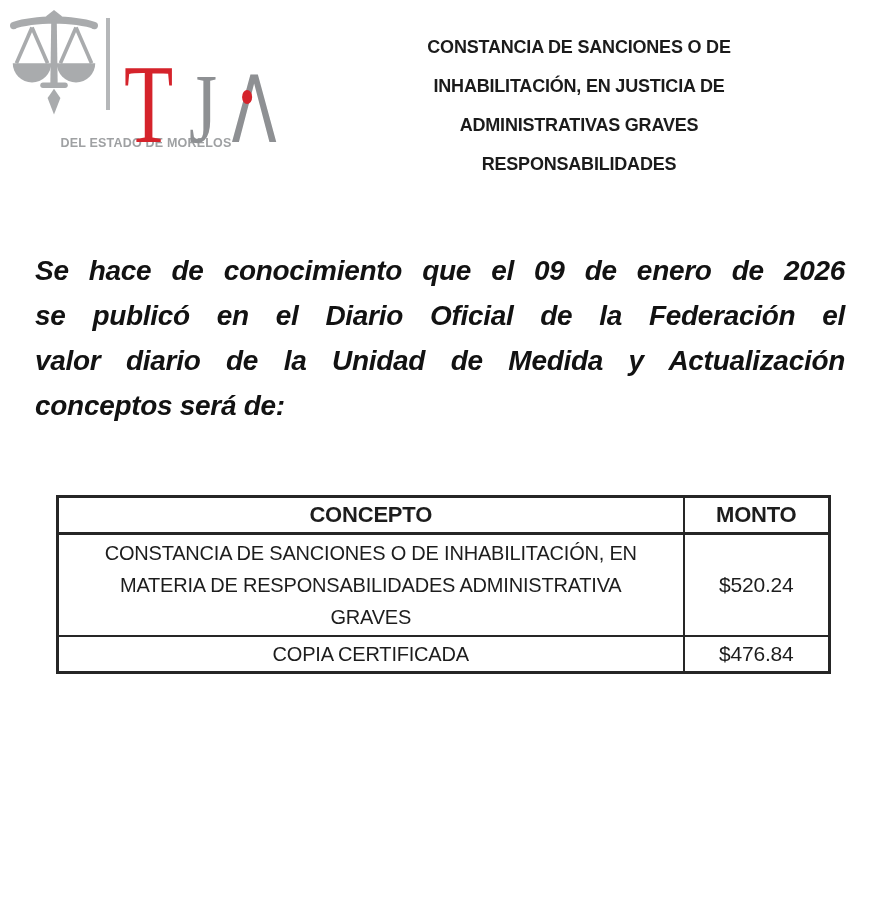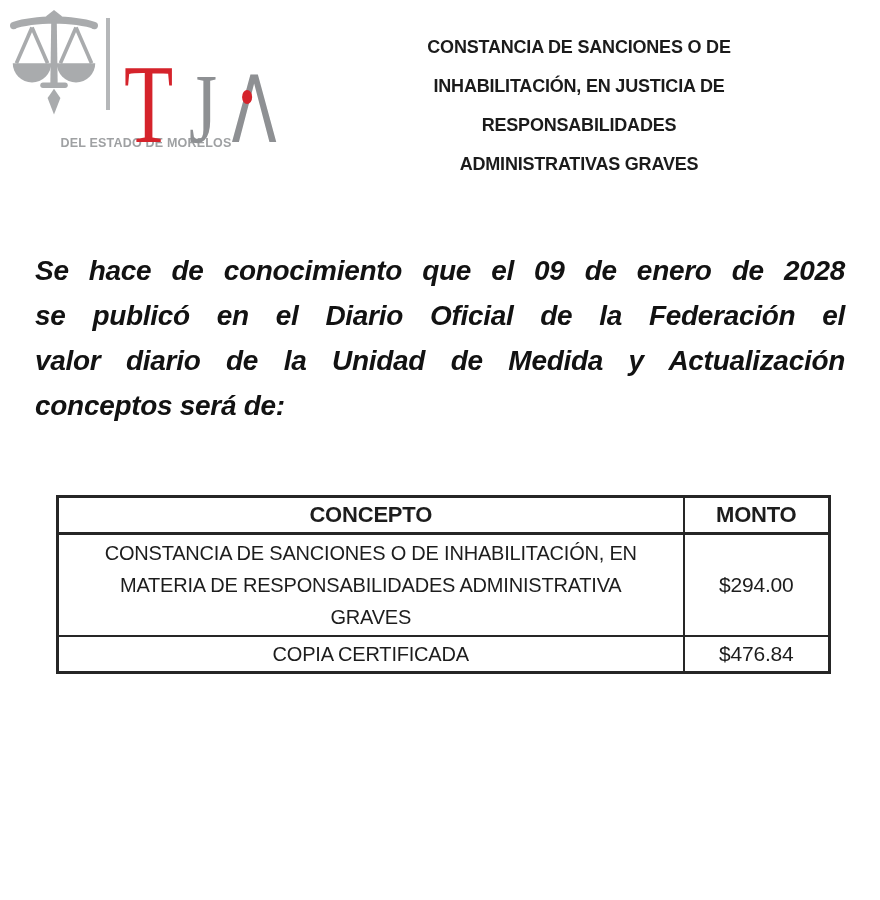--- a/index.html
+++ b/index.html
@@ -205,28 +205,28 @@
         </div>
       </div>
       <div class="org-text">
         <div>DEL ESTADO DE MORELOS</div>
       </div>
     </div>
 
     <div class="title-block">
       <div class="title-line">CONSTANCIA DE SANCIONES O DE</div>
       <div class="title-line">INHABILITACIÓN, EN JUSTICIA DE</div>
+      <div class="title-line">ADMINISTRATIVAS GRAVES</div>
       <div class="title-line">RESPONSABILIDADES</div>
-      <div class="title-line">ADMINISTRATIVAS GRAVES</div>
     </div>
 
   </header>
 
   <section class="notice">
-    <div class="notice-line">Se hace de conocimiento que el 09 de enero de 2028</div>
+    <div class="notice-line">Se hace de conocimiento que el 09 de enero de 2026</div>
     <div class="notice-line">se publicó en el Diario Oficial de la Federación el</div>
     <div class="notice-line">valor diario de la Unidad de Medida y Actualización</div>
     <div class="notice-line last">conceptos será de:</div>
   </section>
 
   <table class="fee-table">
     <colgroup>
       <col class="col-concepto">
       <col class="col-monto">
     </colgroup>
@@ -234,21 +234,21 @@
       <tr>
         <th>CONCEPTO</th>
         <th>MONTO</th>
       </tr>
     </thead>
     <tbody>
       <tr class="row-main">
         <td class="cell-concepto">
           <div class="wrap">CONSTANCIA DE SANCIONES O DE INHABILITACIÓN, EN MATERIA DE RESPONSABILIDADES ADMINISTRATIVA GRAVES</div>
         </td>
-        <td class="cell-monto">$294.00</td>
+        <td class="cell-monto">$520.24</td>
       </tr>
       <tr class="row-copy">
         <td class="cell-concepto">COPIA CERTIFICADA</td>
         <td class="cell-monto">$476.84</td>
       </tr>
     </tbody>
   </table>
 
 </div>
 

